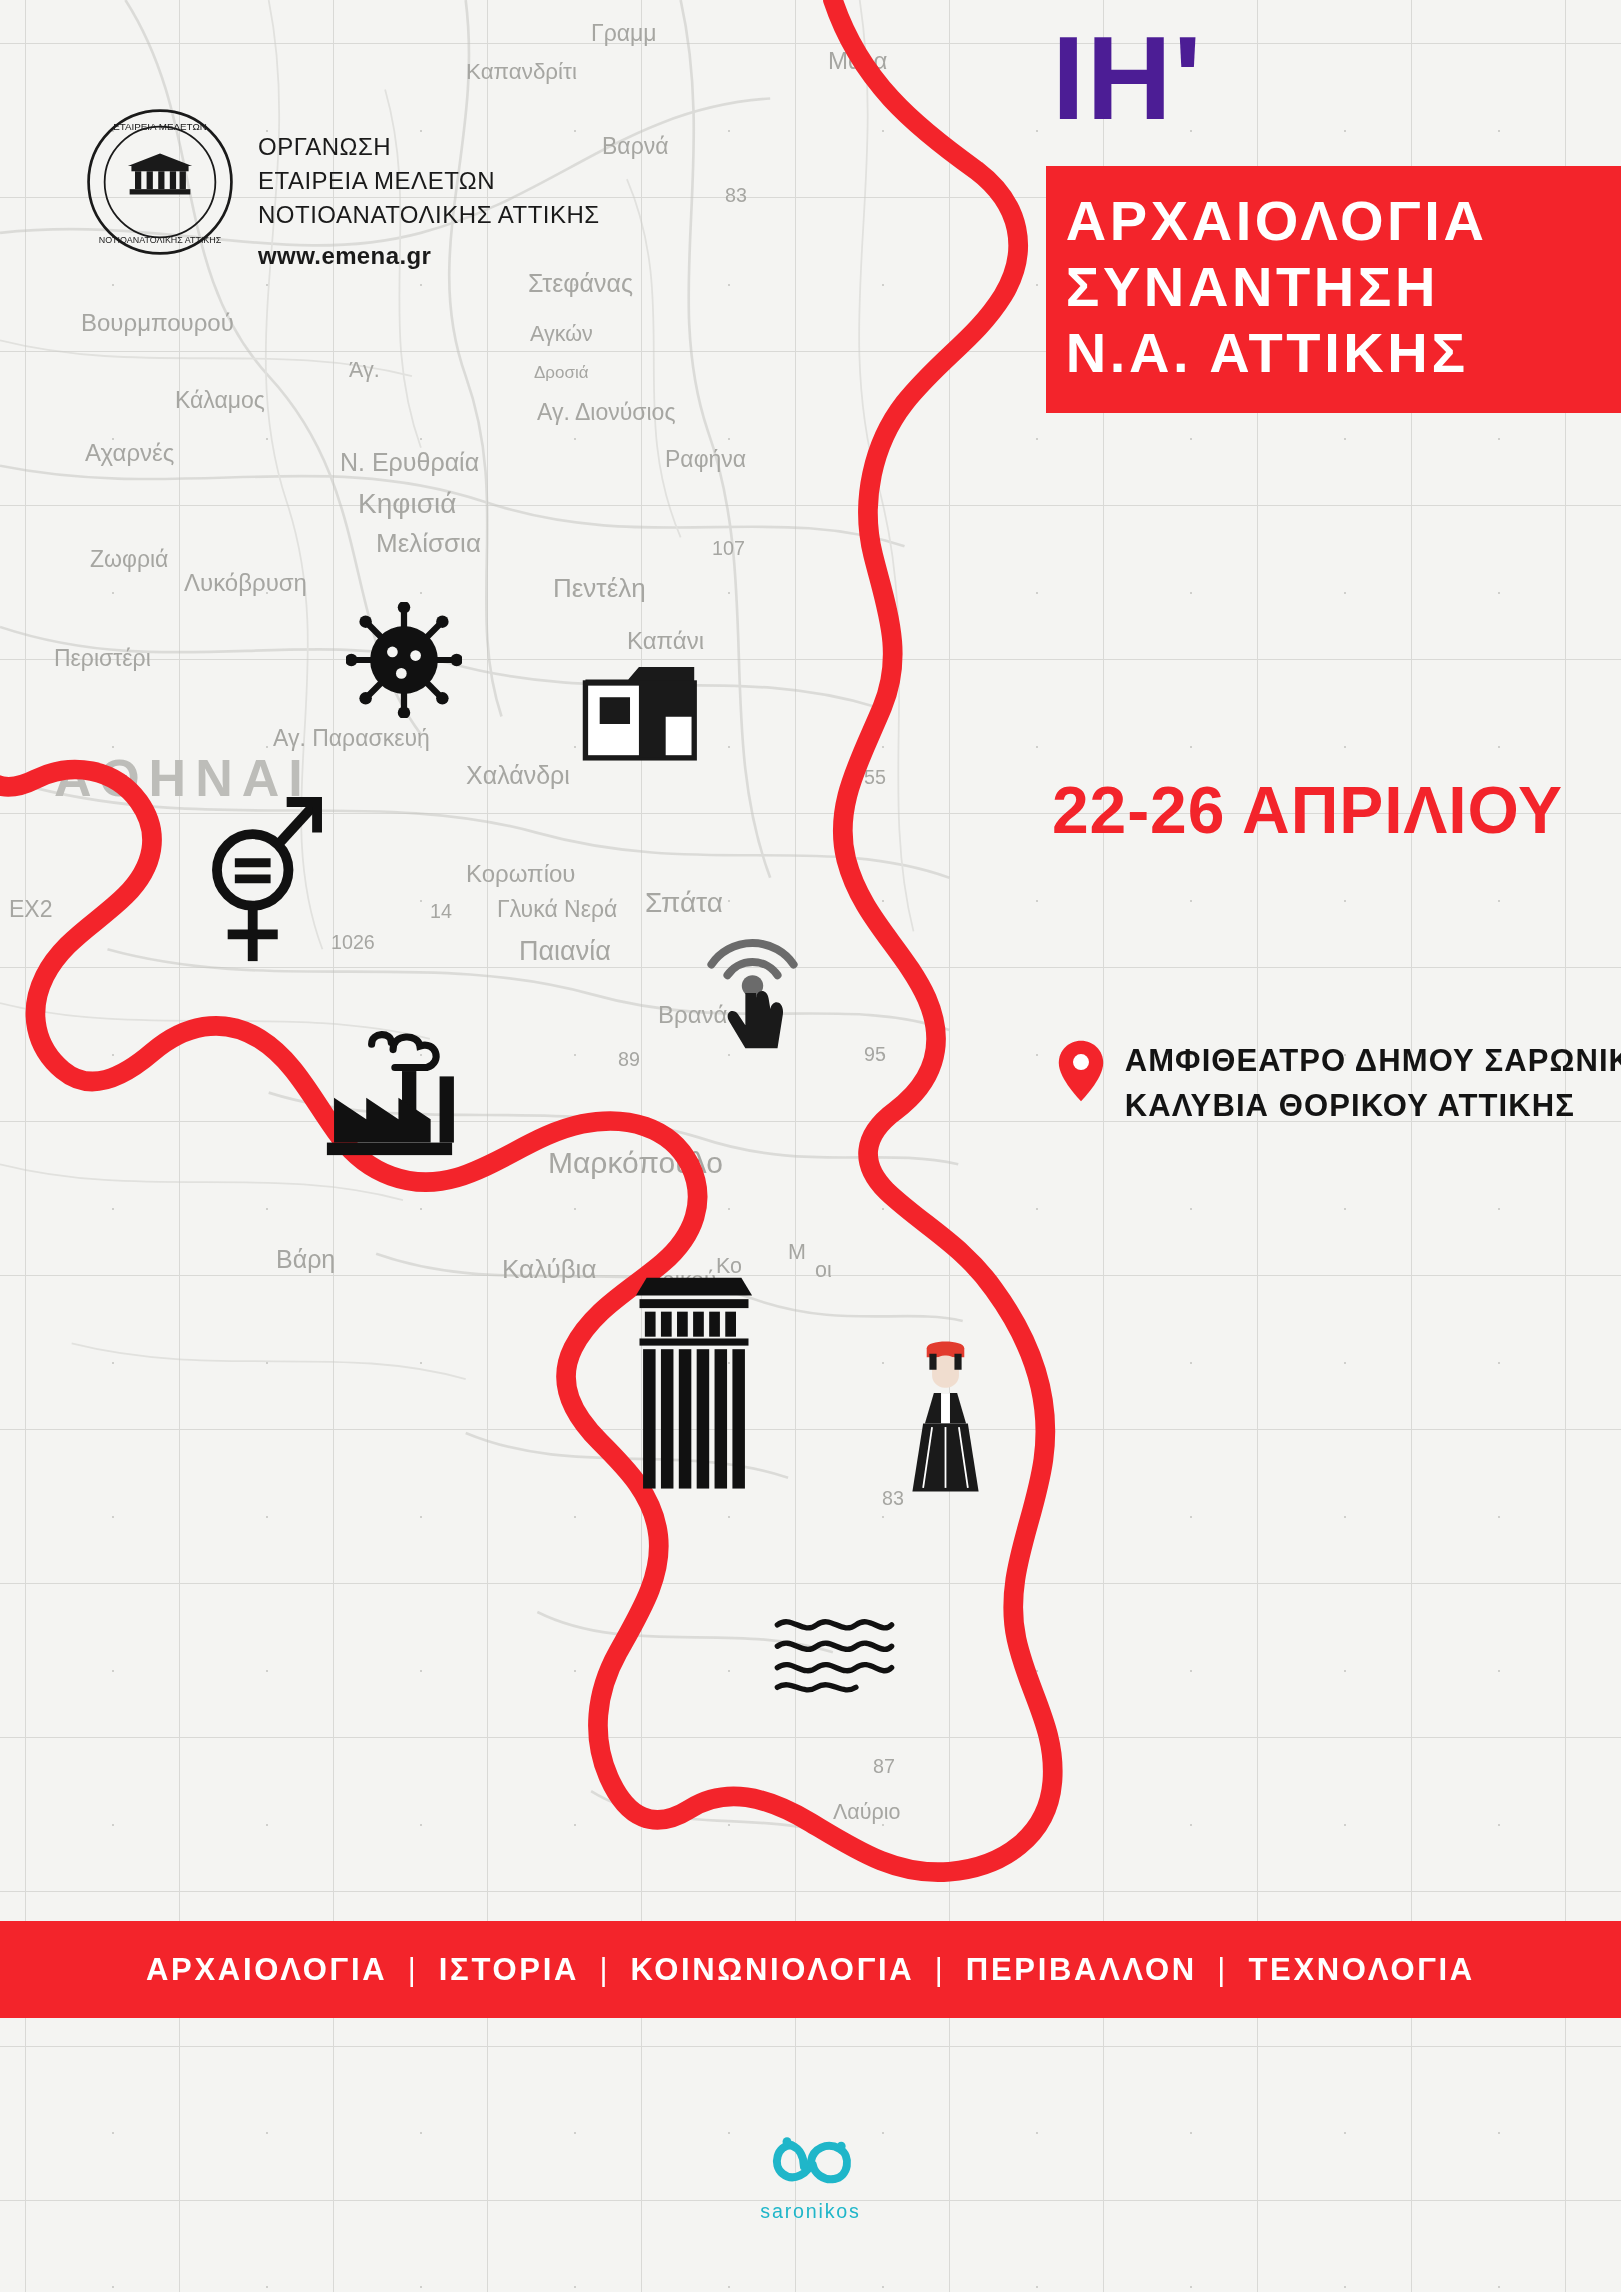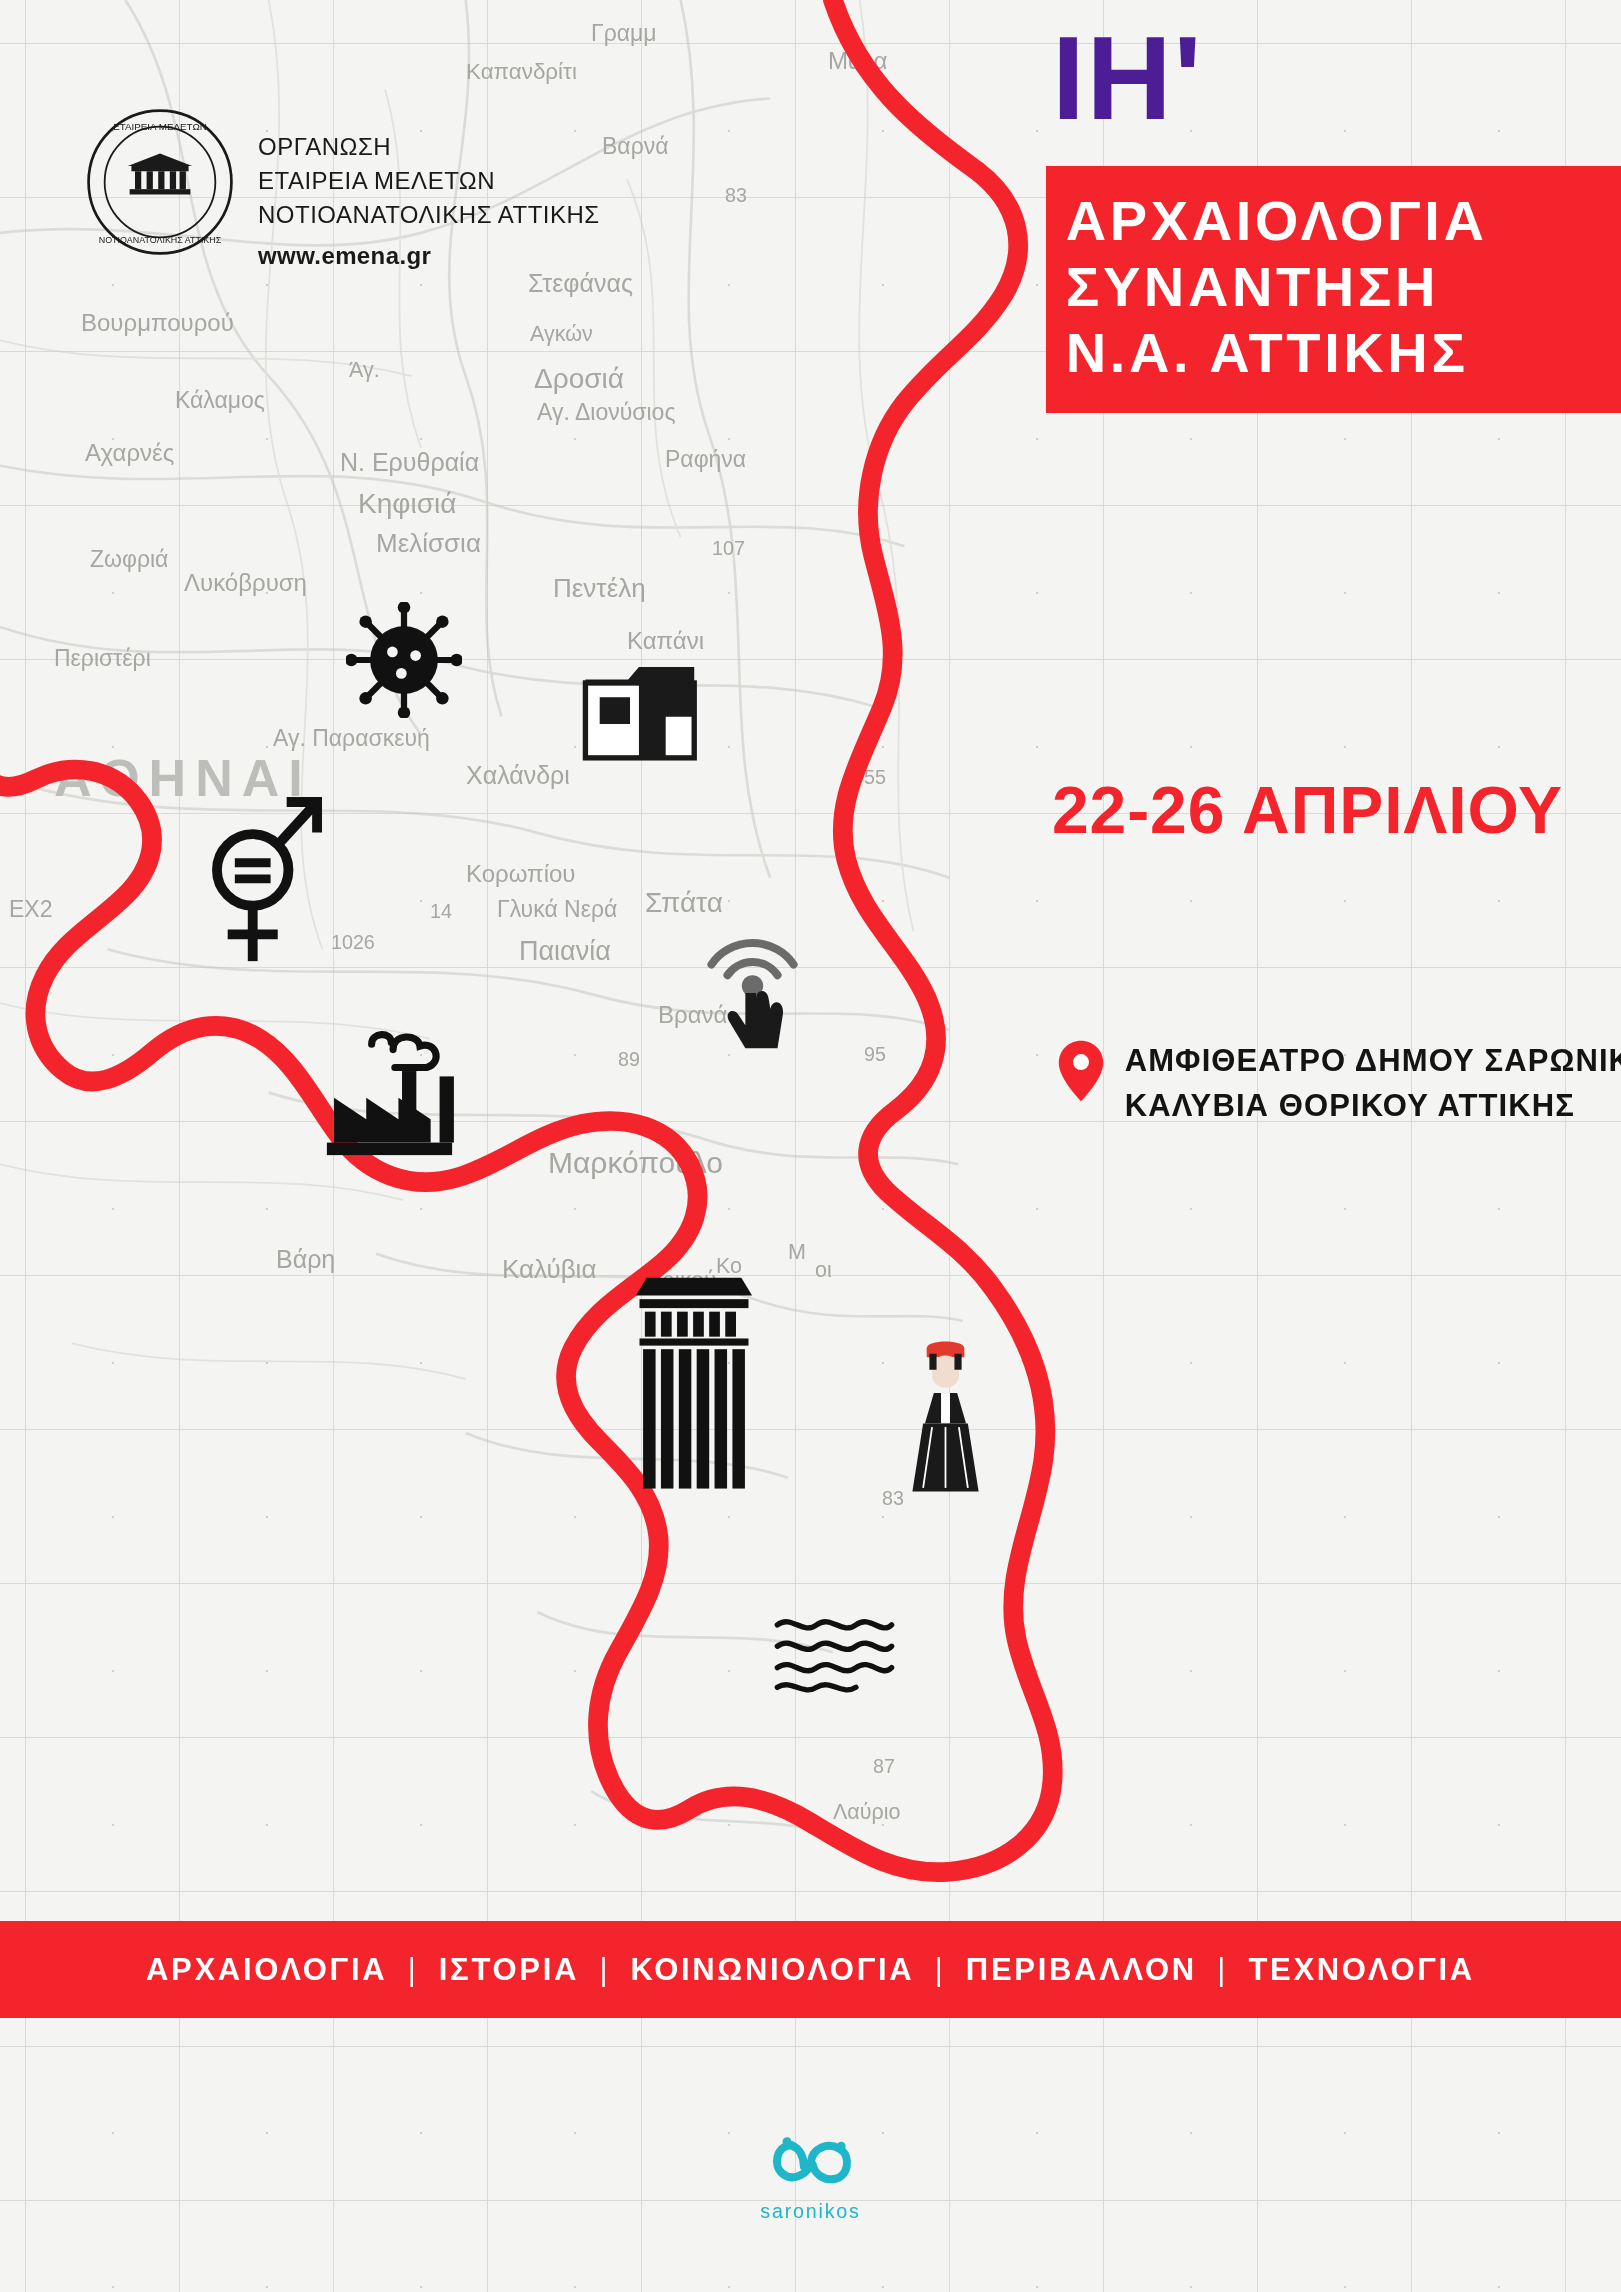--- a/index.html
+++ b/index.html
@@ -282,21 +282,21 @@
     <div class="map-labels">
       <div class="big-city">ΑΘΗΝΑΙ</div>
     <span style="left: 591px; top: 19.7px; font-size: 23px;">Γραμμ</span>
         <span style="left: 466px; top: 59px; font-size: 22.4px;">Καπανδρίτι</span>
         <span style="left: 828px; top: 47px; font-size: 24px;">Μαλα</span>
         <span style="left: 602px; top: 133px; font-size: 23px;">Βαρνά</span>
         <span style="left: 725px; top: 184px; font-size: 19.7px;">83</span>
         <span style="left: 528px; top: 269px; font-size: 25px;">Στεφάνας</span>
         <span style="left: 81px; top: 309px; font-size: 24px;">Βουρμπουρού</span>
         <span style="left: 530px; top: 322px; font-size: 21.5px;">Αγκών</span>
-        <span style="left: 534px; top: 363px; font-size: 28px;">Δροσιά</span>
+        <span style="left: 534px; top: 363px; font-size: 17px;">Δροσιά</span>
         <span style="left: 349px; top: 358px; font-size: 21.5px;">Άγ.</span>
         <span style="left: 175px; top: 387px; font-size: 23px;">Κάλαμος</span>
         <span style="left: 537px; top: 399px; font-size: 23px;">Αγ. Διονύσιος</span>
         <span style="left: 85px; top: 439px; font-size: 24px;">Αχαρνές</span>
         <span style="left: 340px; top: 448px; font-size: 25px;">Ν. Ερυθραία</span>
         <span style="left: 665px; top: 446px; font-size: 23px;">Ραφήνα</span>
         <span style="left: 358px; top: 488px; font-size: 28px;">Κηφισιά</span>
         <span style="left: 376px; top: 528px; font-size: 26px;">Μελίσσια</span>
         <span style="left: 712px; top: 537px; font-size: 19.7px;">107</span>
         <span style="left: 90px; top: 546px; font-size: 23px;">Ζωφριά</span>

